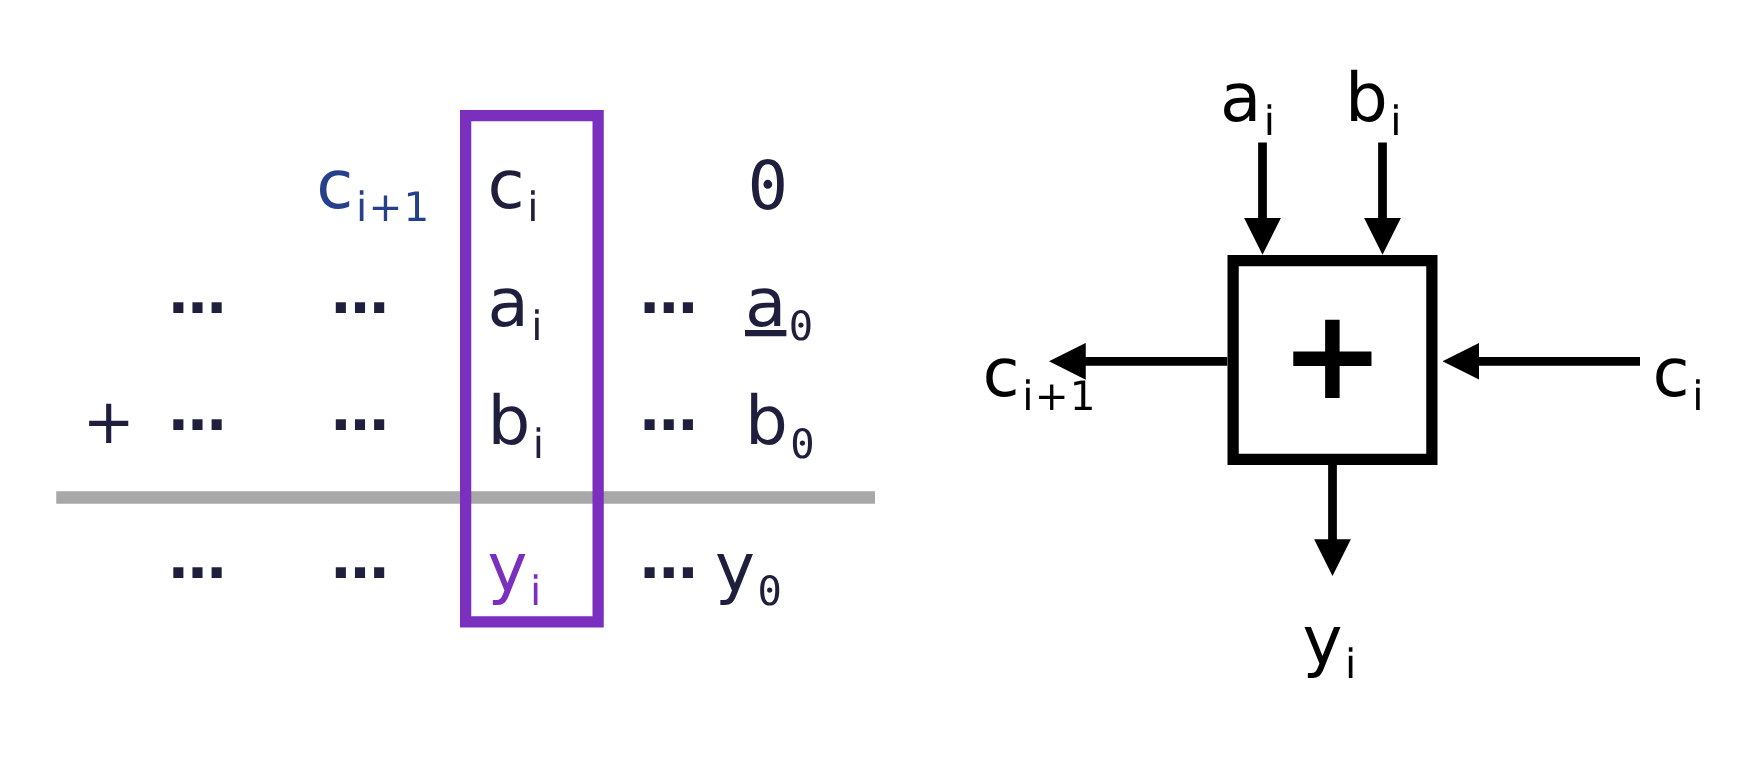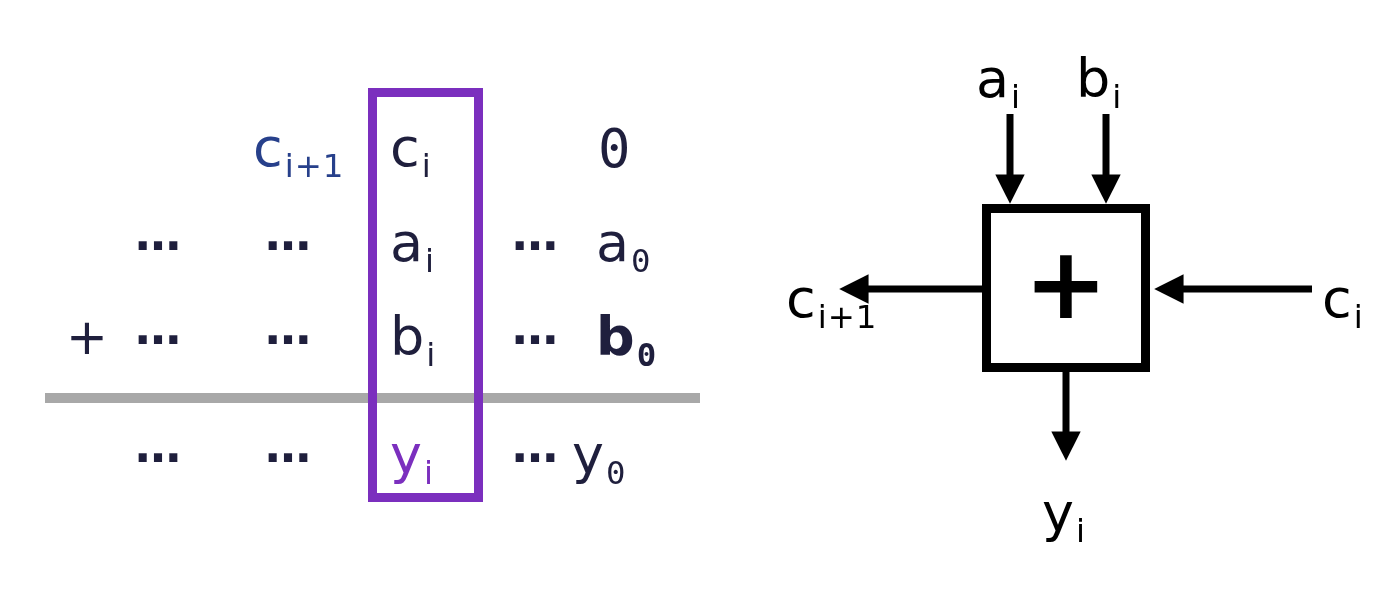--- a/index.html
+++ b/index.html
@@ -115,32 +115,32 @@
       <span>c</span><span class="sub">i</span>
     </div>
     <div class="cell zero-glyph" style="left:598px; top:122px;">0</div>
 
     <div class="cell dots-cell" style="left:135px; top:211px;">…</div>
     <div class="cell dots-cell" style="left:265px; top:211px;">…</div>
     <div class="cell" style="left:390px; top:216px;">
       <span>a</span><span class="sub">i</span>
     </div>
     <div class="cell dots-cell" style="left:512px; top:211px;">…</div>
-    <div class="cell" style="left:596px; top:216px;">
+    <div class="cell" style="left:596px; top:216px;text-decoration:underline;">
       <span>a</span><span class="sub zero-glyph">0</span>
     </div>
 
     <div class="cell plus-cell" style="left:66px; top:312px;">+</div>
     <div class="cell dots-cell" style="left:135px; top:305px;">…</div>
     <div class="cell dots-cell" style="left:265px; top:305px;">…</div>
     <div class="cell" style="left:390px; top:310px;">
       <span>b</span><span class="sub">i</span>
     </div>
     <div class="cell dots-cell" style="left:512px; top:305px;">…</div>
-    <div class="cell" style="left:596px; top:310px;font-weight:bold;">
+    <div class="cell" style="left:596px; top:310px;">
       <span>b</span><span class="sub zero-glyph">0</span>
     </div>
 
     <div class="cell dots-cell" style="left:135px; top:423px;">…</div>
     <div class="cell dots-cell" style="left:265px; top:423px;">…</div>
     <div class="cell purple-text" style="left:390px; top:428px;">
       <span>y</span><span class="sub">i</span>
     </div>
     <div class="cell dots-cell" style="left:512px; top:423px;">…</div>
     <div class="cell" style="left:572px; top:428px;">

